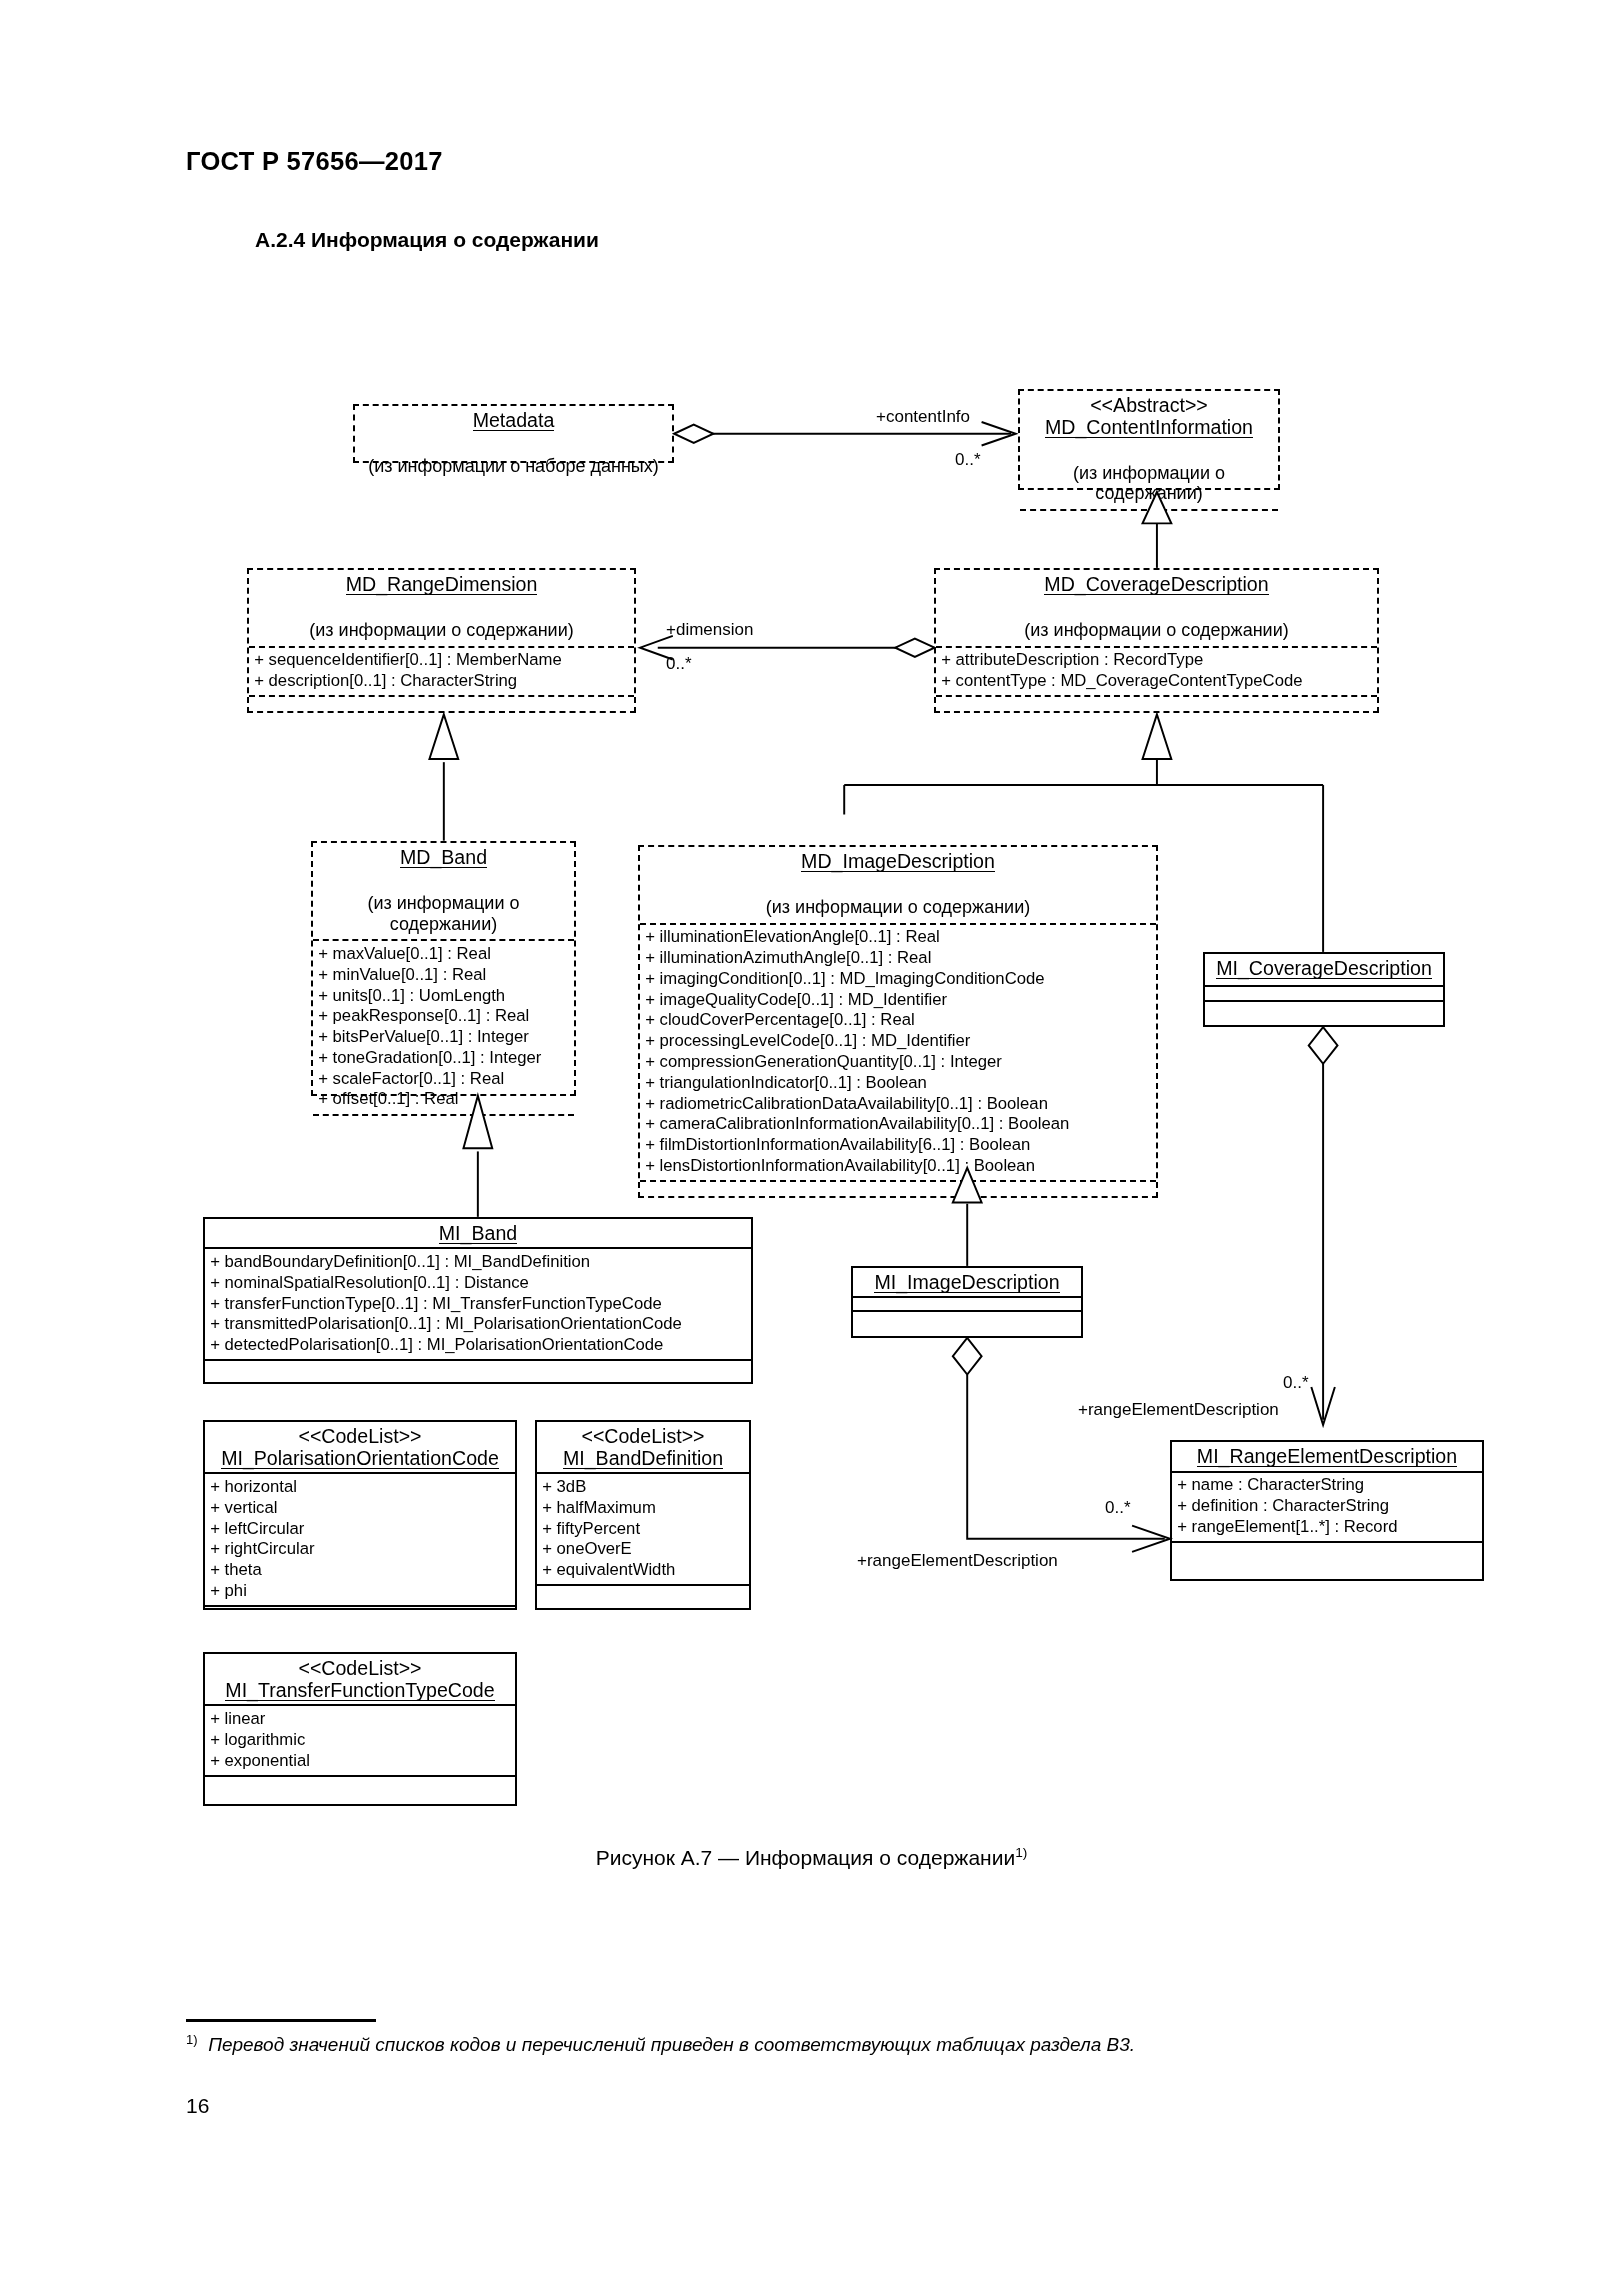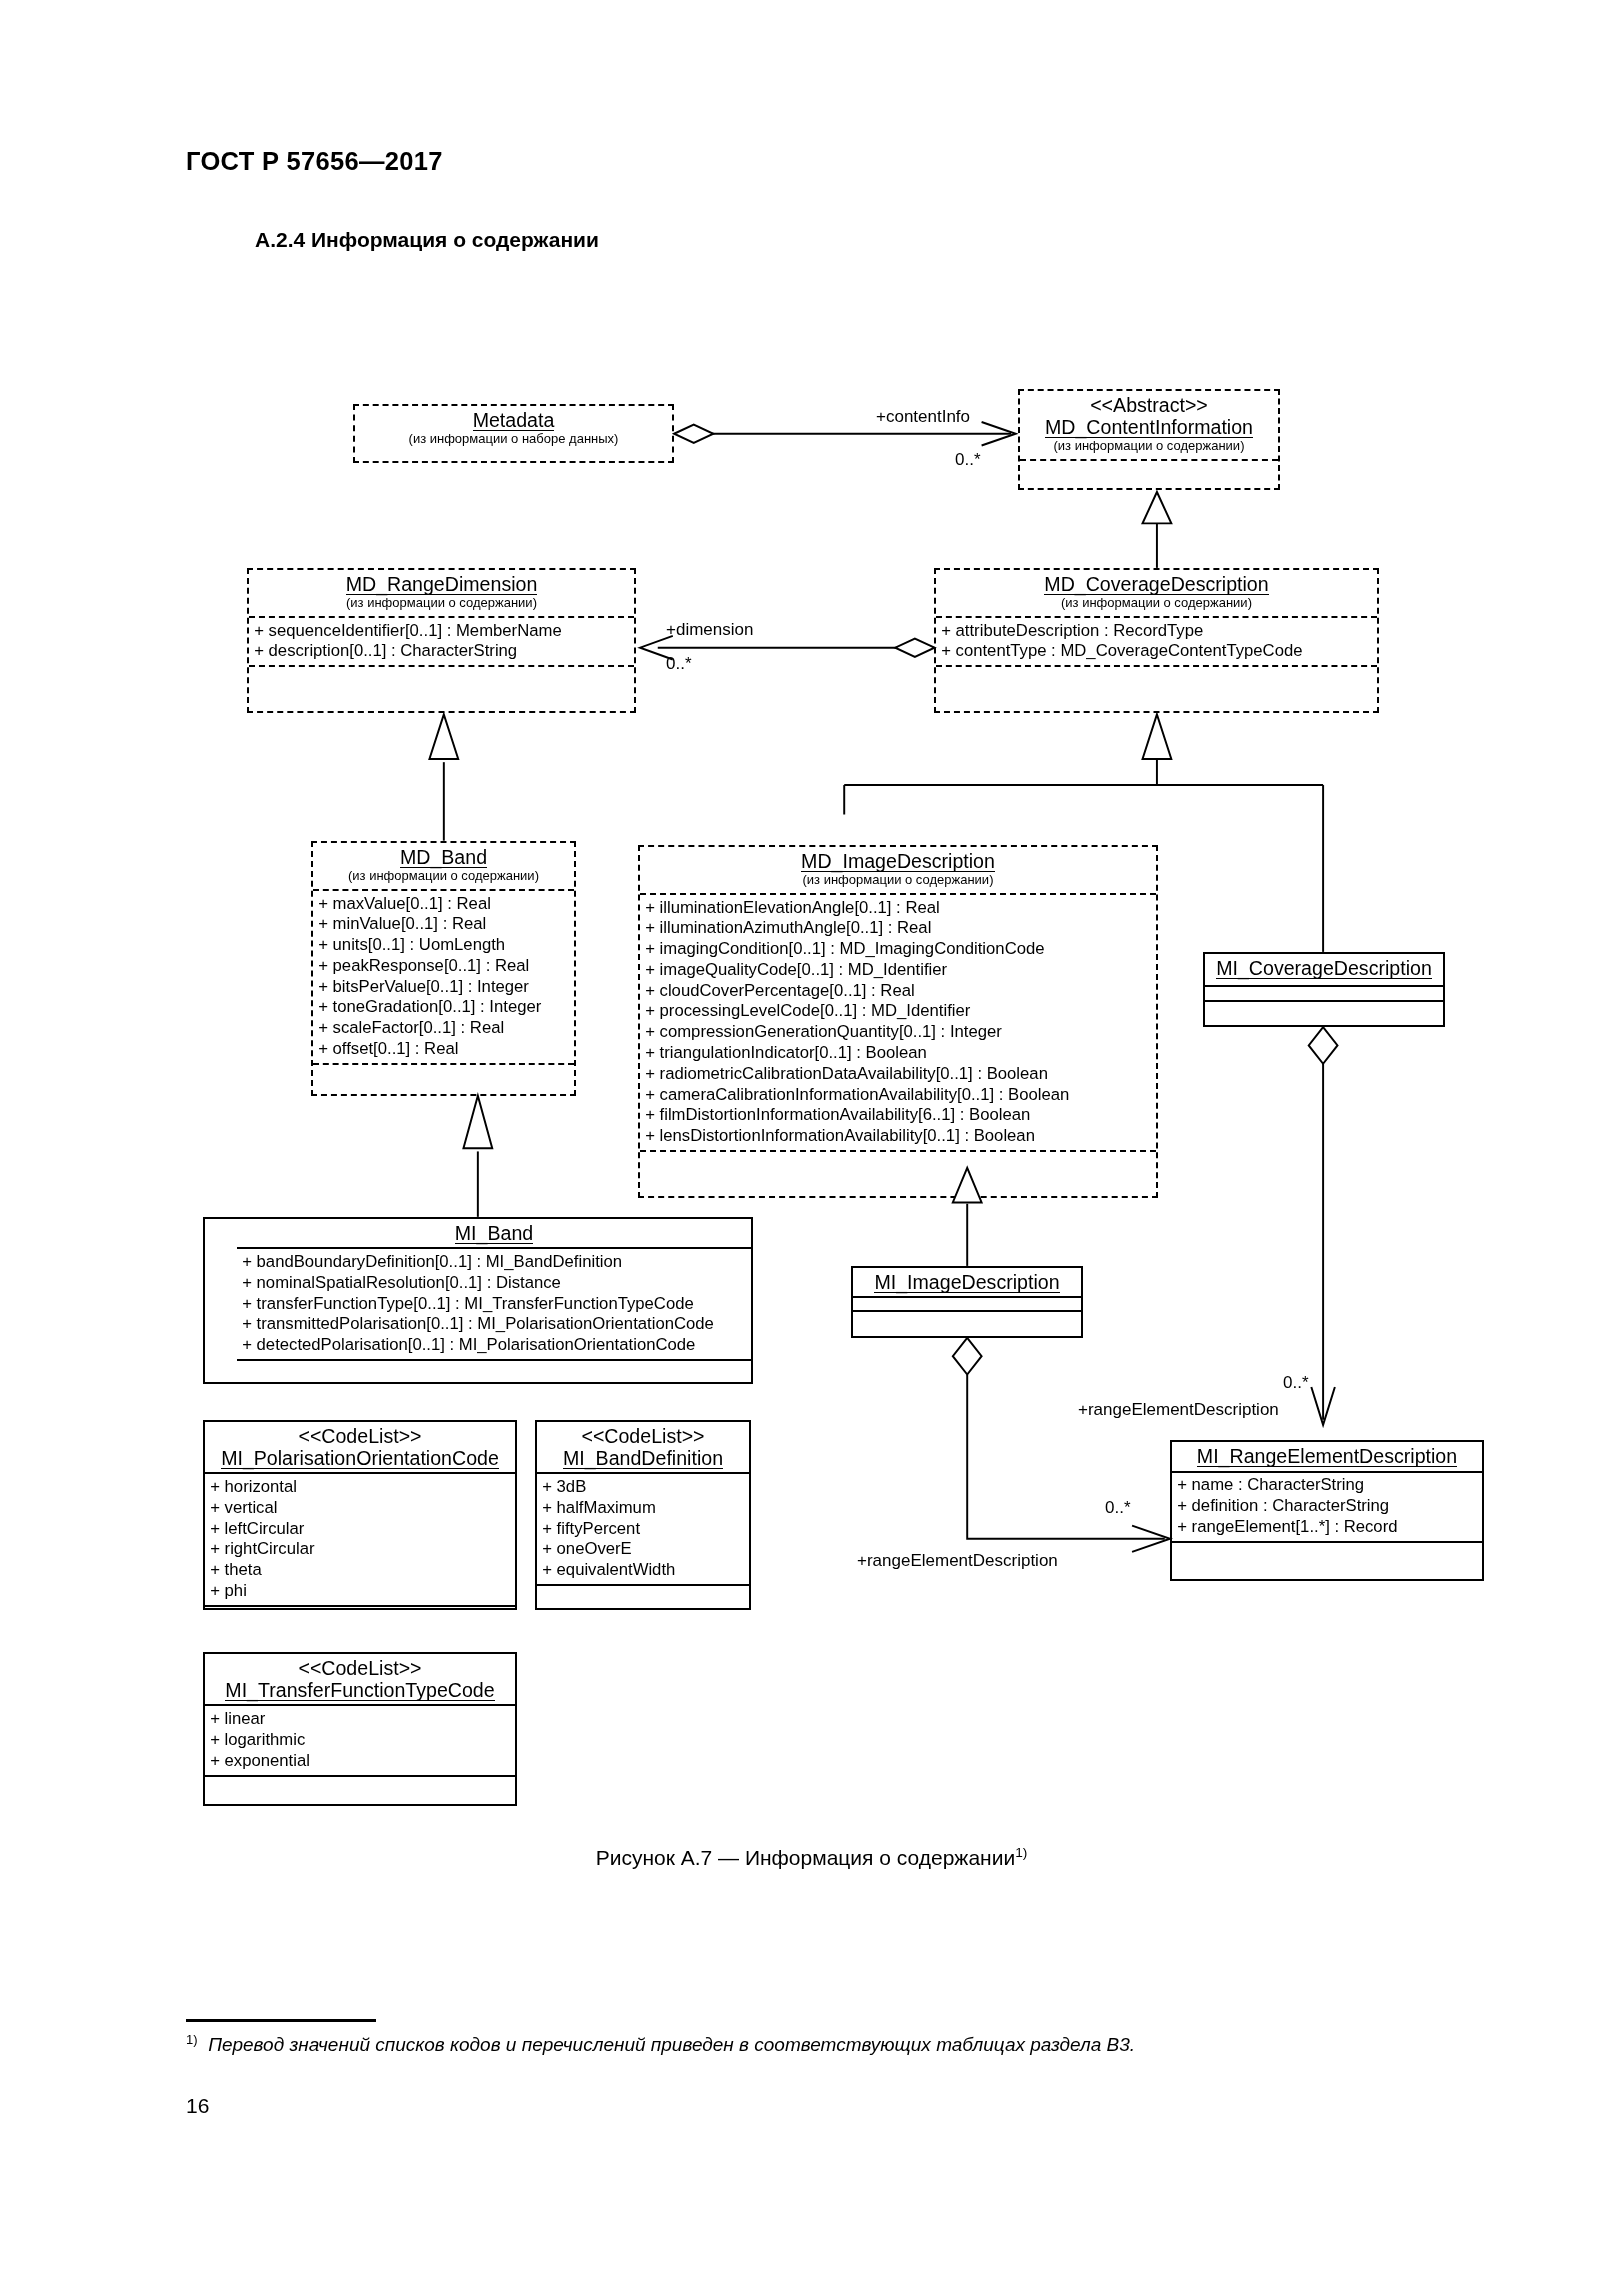--- a/index.html
+++ b/index.html
@@ -23,21 +23,21 @@
   .pageno{position:absolute;left:186px;top:2094px;font-size:21px;}
 
   
   .box{position:absolute;box-sizing:border-box;background:#fff;}
   .box.dashed{border:2px dashed #000;}
   .box.solid{border:2px solid #000;}
   .box .hdr{padding:3.9px 5.2px 5.2px;text-align:center;}
   .box .nm{font-size:19.6px;line-height:1.12;white-space:nowrap;}
   .box .nm .u{border-bottom:1.3px solid #000;display:inline-block;line-height:.96;}
   .box .st{font-size:19.6px;line-height:1.12;}
-  .box .sub{font-size:13px;line-height:1.15;}
+  .box .sub{font-size:18px;line-height:1.15;margin-top:24px;}
   .sep{height:0;border-top:2px dashed #000;}
   .sep-s{height:0;border-top:2px solid #000;}
   .attrs{padding:2.6px 3.9px 3.3px 5.2px;}
   .attrs div{font-size:16.7px;line-height:1.245;white-space:nowrap;}
   .empty{height:17px;}
   .lbl{position:absolute;font-size:17px;white-space:nowrap;}
   svg.ov{position:absolute;left:0;top:0;width:1623px;height:2295px;overflow:visible;pointer-events:none;}
 </style>
 </head>
 <body>
@@ -139,21 +139,21 @@
   <div class="box solid" style="left:1203px;top:952px;width:242px;height:75px;">
     <div class="hdr" style="padding-bottom:5px;">
       <div class="nm"><span class="u">MI_CoverageDescription</span></div>
     </div>
     <div class="sep-s"></div>
     <div class="empty" style="height:13px;"></div>
     <div class="sep-s"></div>
     <div class="empty" style="height:13px;"></div>
   </div>
 
-  <div class="box solid" style="left:203px;top:1217px;width:550px;height:167px;padding-left:32px;">
+  <div class="box solid" style="left:203px;top:1217px;width:550px;height:167px;">
     <div class="hdr" style="padding-bottom:2.6px;">
       <div class="nm"><span class="u">MI_Band</span></div>
     </div>
     <div class="sep-s"></div>
     <div class="attrs">
       <div>+ bandBoundaryDefinition[0..1] : MI_BandDefinition</div>
       <div>+ nominalSpatialResolution[0..1] : Distance</div>
       <div>+ transferFunctionType[0..1] : MI_TransferFunctionTypeCode</div>
       <div>+ transmittedPolarisation[0..1] : MI_PolarisationOrientationCode</div>
       <div>+ detectedPolarisation[0..1] : MI_PolarisationOrientationCode</div>

